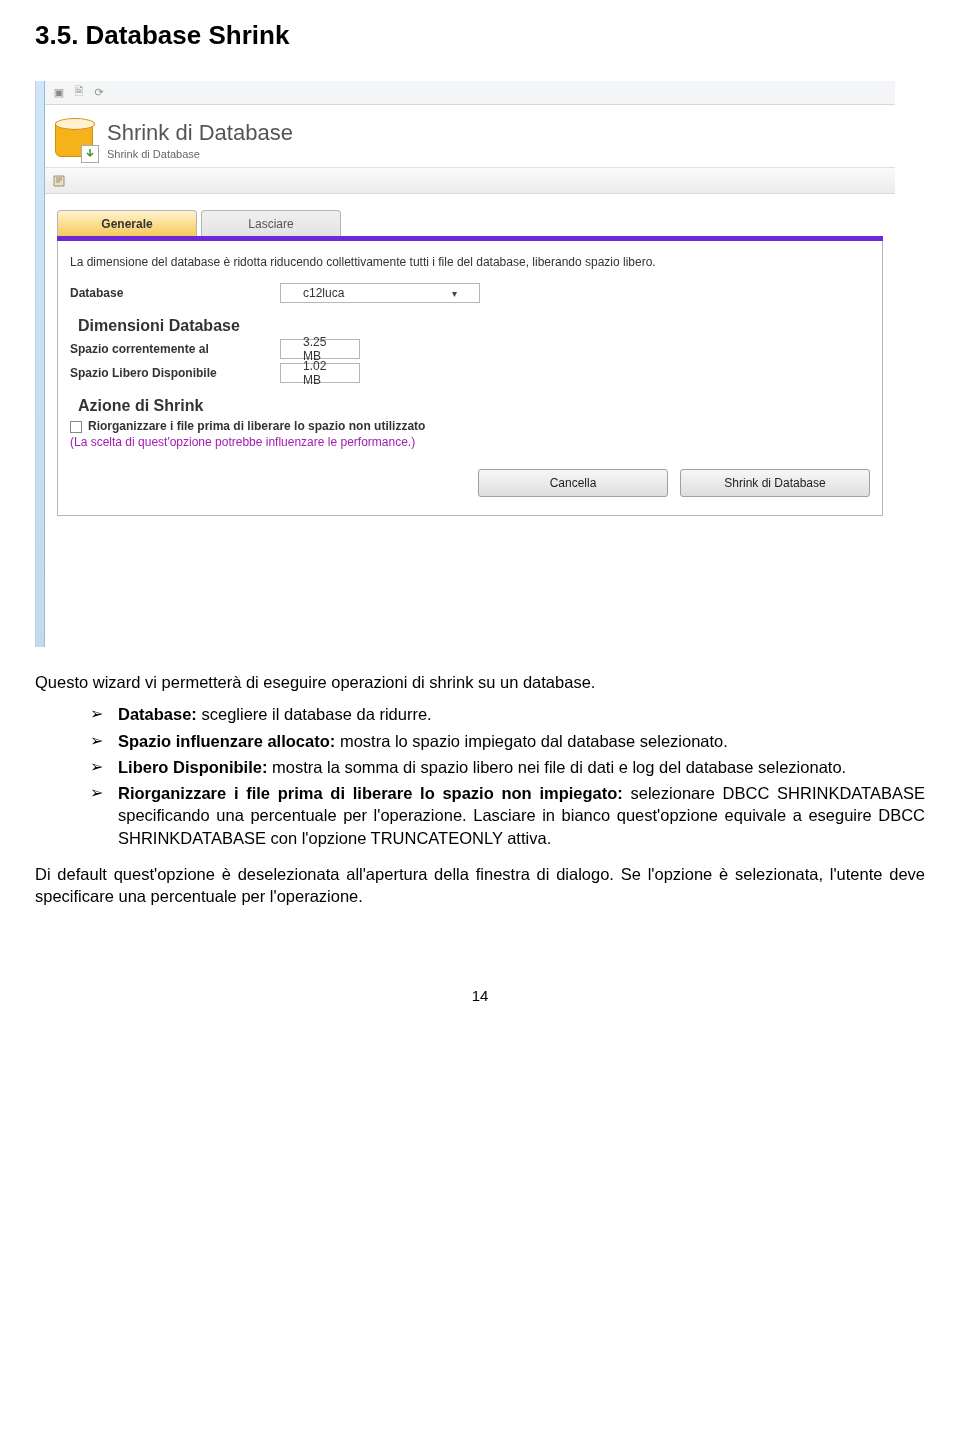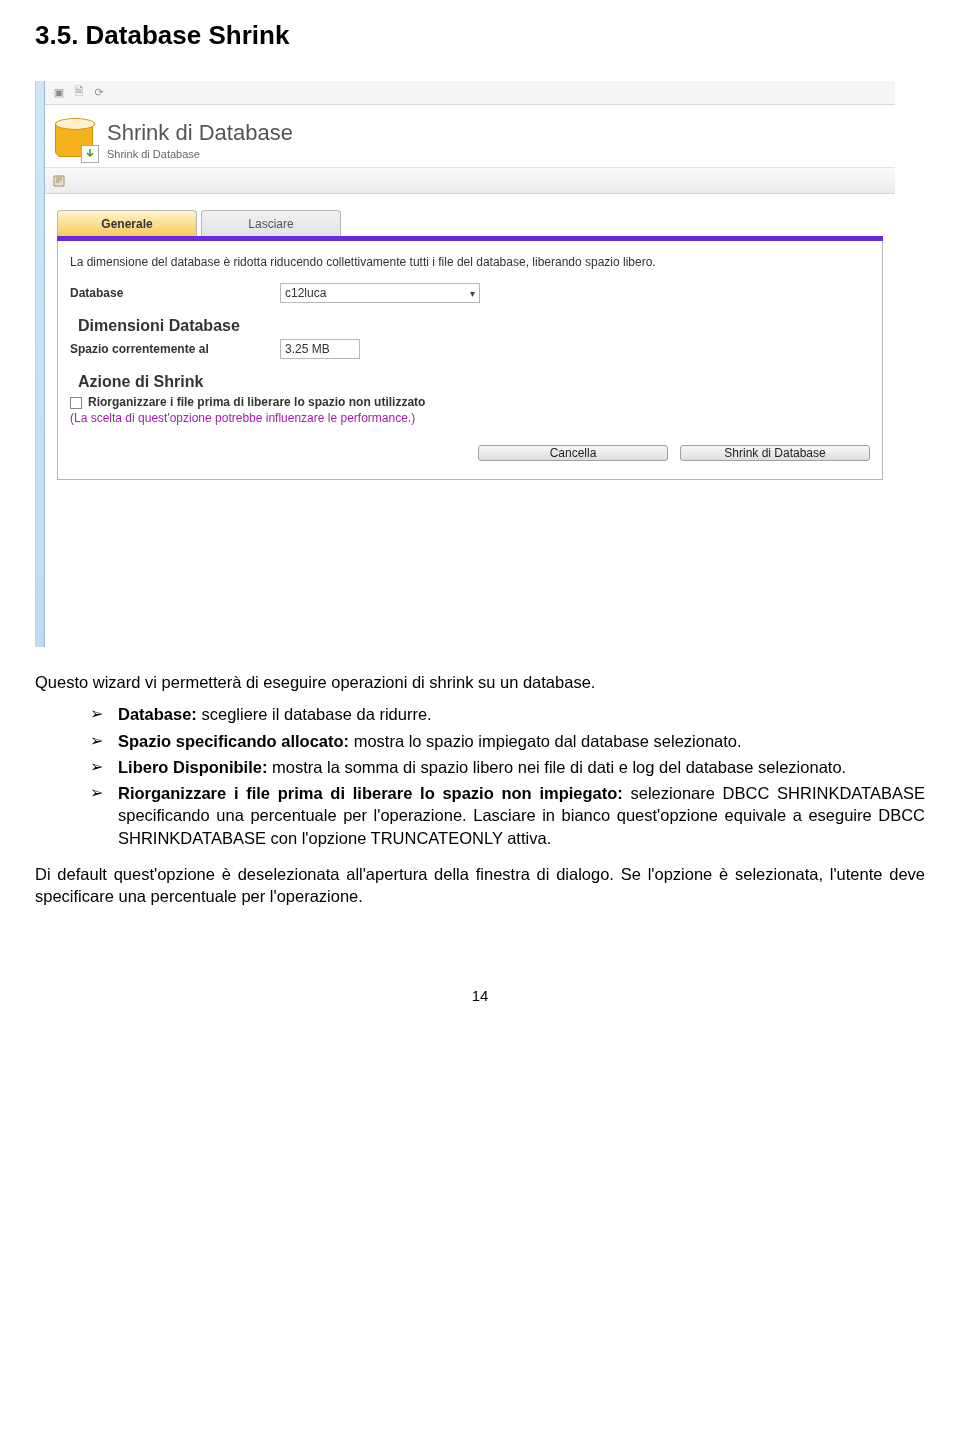--- a/index.html
+++ b/index.html
@@ -120,37 +120,37 @@
     font-size: 12px;
     color: #333;
   }
   .desc { font-size: 12px; color: #333; margin: 4px 0 14px 0; }
   .row { display: flex; align-items: center; margin: 4px 0; }
   .label-b { font-weight: bold; min-width: 210px; font-size: 12px; }
   .field {
     border: 1px solid #b7b7b7;
     background: #fff;
     font-size: 12px;
-    padding: 2px 4px;
+    padding: 2px 22px;
     height: 20px;
     display: flex; align-items: center;
   }
   .combo { width: 200px; justify-content: space-between; }
   .combo::after { content: "▾"; font-size: 10px; color: #444; }
   .val-field { width: 80px; }
   .sect-label { font-weight: bold; font-size: 16px; margin: 14px 0 4px 8px; }
   .cb-row { display: flex; align-items: flex-end; gap: 6px; margin-top: 2px; }
   .cb { width: 12px; height: 12px; border: 1px solid #888; background: #fff; }
   .hint { font-size: 12px; color: #a21caf; margin-top: 2px; }
   .btn-row {
     display: flex; justify-content: flex-end; gap: 12px;
     margin-top: 20px;
   }
   .btn {
-    width: 190px; height: 16px;
+    width: 190px; height: 28px;
     border: 1px solid #a0a0a0;
     border-radius: 3px;
     background: linear-gradient(#f7f7f7, #dedede);
     font-size: 12px; color: #222;
     display: flex; align-items: center; justify-content: center;
   }
   .clear { clear: both; }
 
   .body-text { font-size: 16.5px; line-height: 1.35; margin-top: 24px; }
   ul.bullets { list-style: none; padding-left: 55px; margin: 10px 0 14px 0; }
@@ -210,20 +210,24 @@
           <div class="field combo">
             <span>c12luca</span>
           </div>
         </div>
 
         <div class="sect-label">Dimensioni Database</div>
         <div class="row">
           <div class="label-b">Spazio correntemente al</div>
           <div class="field val-field">3.25 MB</div>
         </div>
+        <div class="row">
+          <div class="label-b">Spazio Libero Disponibile</div>
+          <div class="field val-field">1.02 MB</div>
+        </div>
 
         <div class="sect-label">Azione di Shrink</div>
         <div class="cb-row">
           <div class="cb"></div>
           <div style="font-weight:bold">Riorganizzare i file prima di liberare lo spazio non utilizzato</div>
         </div>
         <div class="hint">(La scelta di quest'opzione potrebbe influenzare le performance.)</div>
 
         <div class="btn-row">
           <div class="btn">Cancella</div>
@@ -232,20 +236,20 @@
       </div>
     </div>
   </div>
   <div class="clear"></div>
 </div>
 
 <div class="body-text">
   <div class="para">Questo wizard vi permetterà di eseguire operazioni di shrink su un database.</div>
   <ul class="bullets">
     <li><b>Database:</b><span> scegliere il database da ridurre.</span></li>
-    <li><b>Spazio specificando allocato:</b><span> mostra lo spazio impiegato dal database selezionato.</span></li>
+    <li><b>Spazio influenzare allocato:</b><span> mostra lo spazio impiegato dal database selezionato.</span></li>
     <li><b>Libero Disponibile:</b><span> mostra la somma di spazio libero nei file di dati e log del database selezionato.</span></li>
     <li><b>Riorganizzare i file prima di liberare lo spazio non impiegato:</b><span> selezionare DBCC SHRINKDATABASE specificando una percentuale per l'operazione. Lasciare in bianco quest'opzione equivale a eseguire DBCC SHRINKDATABASE con l'opzione TRUNCATEONLY attiva.</span></li>
   </ul>
   <div class="para">Di default quest'opzione è deselezionata all'apertura della finestra di dialogo. Se l'opzione è selezionata, l'utente deve specificare una percentuale per l'operazione.</div>
 </div>
 
 <div class="page-num">14</div>
 
 </body></html>

